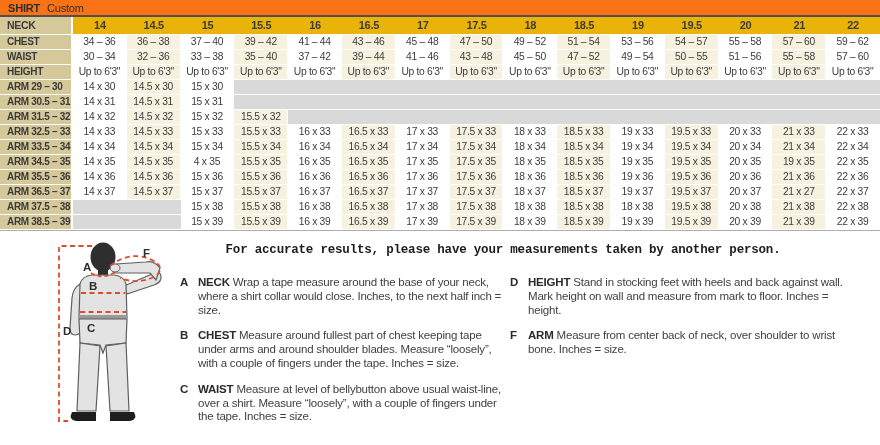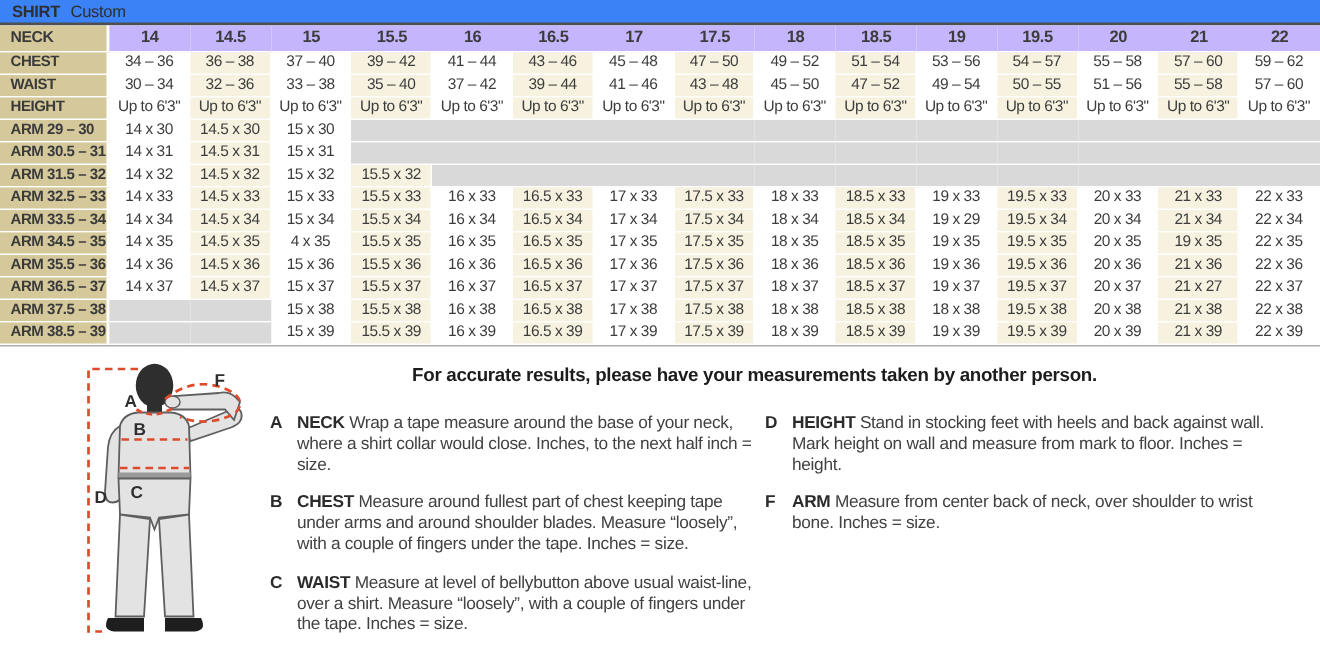--- a/index.html
+++ b/index.html
@@ -3,21 +3,21 @@
 <meta charset="utf-8">
 <style>
   html,body{margin:0;padding:0;}
   body{
     width:880px;height:445px;background:#ffffff;overflow:hidden;position:relative;
     font-family:"Liberation Sans","DejaVu Sans",sans-serif;
     -webkit-font-smoothing:antialiased;
   }
   
   .title-strip{
-    height:15px;background:#3b82f6;border-bottom:2px solid #4f4f4f;
+    height:15px;background:#f97316;border-bottom:2px solid #4f4f4f;
     display:flex;align-items:center;padding-left:8px;gap:7px;
     font-size:11px;color:#2e2e2e;letter-spacing:-0.2px;
   }
   .title-strip .brand{font-weight:bold;}
   
   .size-table{
     display:grid;grid-template-columns:73px repeat(15,1fr);
     width:880px;border-bottom:1px solid #aeaeae;background:#fff;
   }
   .c{
@@ -25,32 +25,33 @@
     font-size:10.3px;text-align:center;color:#3c3c3c;
     border-bottom:1px solid #ffffff;letter-spacing:-0.3px;
     white-space:nowrap;overflow:hidden;
   }
   .lbl{
     text-align:left;padding-left:7px;background:#d5c99b;
     font-weight:bold;font-size:10px;color:#3a3a3a;
     border-right:2px solid #ffffff;
   }
   .neckrow{
-    background:#c4b5fd;height:18px;line-height:17px;
+    background:#eab308;height:18px;line-height:17px;
     font-weight:bold;font-size:11px;
   }
   .lbl.neckrow{background:#d5c99b;font-size:10.5px;}
   .even{background:#ffffff;border-right:1px solid #ffffff;}
   .odd{background:#f7f2df;border-right:1px solid #ffffff;}
   .blank{background:#d9d9d9;}
   
   .intro{
     position:absolute;left:150px;top:243px;width:706px;
     text-align:center;font-weight:bold;font-size:12.5px;line-height:14.5px;color:#1d1d1d;
     letter-spacing:-0.2px;
+    font-family:Liberation Mono, monospace;
   }
   .col-left{position:absolute;left:180px;top:276px;width:324px;}
   .col-right{position:absolute;left:510px;top:276px;width:352px;}
   .inst{
     display:grid;grid-template-columns:18px 1fr;
     font-size:11.5px;line-height:13.8px;color:#414141;
     margin-bottom:12px;letter-spacing:-0.2px;
   }
   .inst .key{font-weight:bold;color:#2b2b2b;}
   .inst .term{font-weight:bold;color:#2b2b2b;}
@@ -203,21 +204,21 @@
     <div class="c even">14 x 34</div>
     <div class="c odd">14.5 x 34</div>
     <div class="c even">15 x 34</div>
     <div class="c odd">15.5 x 34</div>
     <div class="c even">16 x 34</div>
     <div class="c odd">16.5 x 34</div>
     <div class="c even">17 x 34</div>
     <div class="c odd">17.5 x 34</div>
     <div class="c even">18 x 34</div>
     <div class="c odd">18.5 x 34</div>
-    <div class="c even">19 x 29</div>
+    <div class="c even">19 x 34</div>
     <div class="c odd">19.5 x 34</div>
     <div class="c even">20 x 34</div>
     <div class="c odd">21 x 34</div>
     <div class="c even">22 x 34</div>
     <div class="c lbl">ARM 34.5 – 35</div>
     <div class="c even">14 x 35</div>
     <div class="c odd">14.5 x 35</div>
     <div class="c even">4 x 35</div>
     <div class="c odd">15.5 x 35</div>
     <div class="c even">16 x 35</div>

